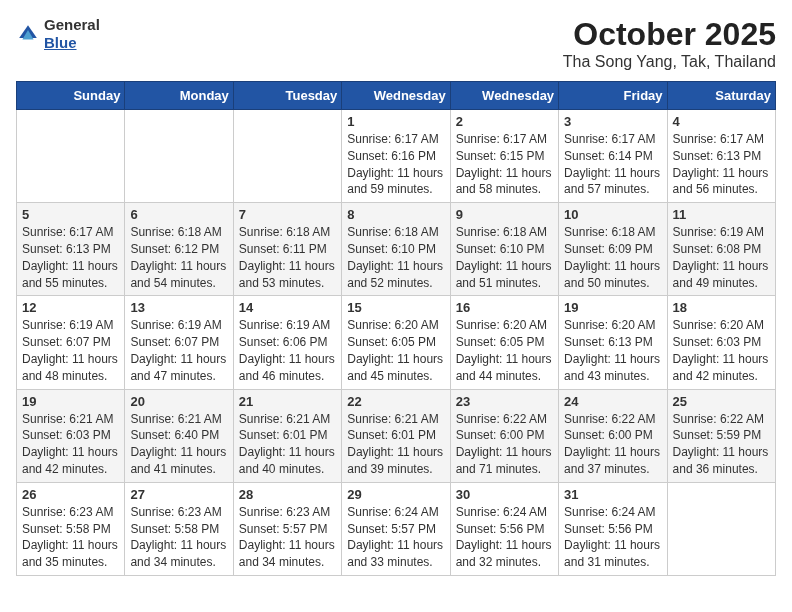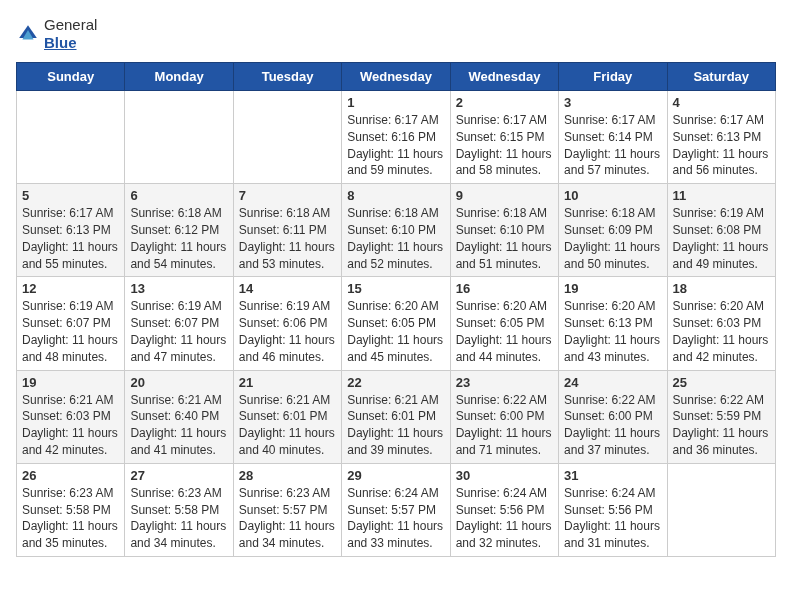--- a/index.html
+++ b/index.html
@@ -38,21 +38,21 @@
       color: #333;
     }
     table {
       width: 100%;
       border-collapse: collapse;
       table-layout: fixed;
     }
     .day-header {
       background-color: #2255a4;
       color: #fff;
-      text-align: center;
+      text-align: right;
       padding: 6px 4px;
       font-size: 13px;
       font-weight: bold;
       border: 1px solid #1a3f7a;
     }
     td {
       border: 1px solid #ccc;
       vertical-align: top;
       padding: 4px 5px;
       font-size: 11px;
@@ -86,23 +86,27 @@
 </head>
 <body>
 
 <div class="header">
   <div class="logo">
     <svg class="logo-icon" viewBox="0 0 30 30" xmlns="http://www.w3.org/2000/svg">
       <polygon points="15,4 26,20 4,20" fill="#2255a4"></polygon>
       <polygon points="15,10 22,22 8,22" fill="#4ea0d1"></polygon>
     </svg>
     <div>
-      <span style="font-size:15px;font-weight:normal;color:#333;">General</span><br>
+      <span style="font-size:15px;font-weight:bold;color:#333;">General</span><br>
       <span style="font-size:15px;font-weight:bold;color:#2255a4;text-decoration:underline;">Blue</span>
     </div>
+  </div>
+  <div class="title-area">
+    <div class="month-title">October 2025</div>
+    <div class="location-title">Tha Song Yang, Tak, Thailand</div>
   </div>
 </div>
 
 <table>
   <thead>
     <tr>
     <th class="day-header">Sunday</th>
         <th class="day-header">Monday</th>
         <th class="day-header">Tuesday</th>
         <th class="day-header">Wednesday</th>

